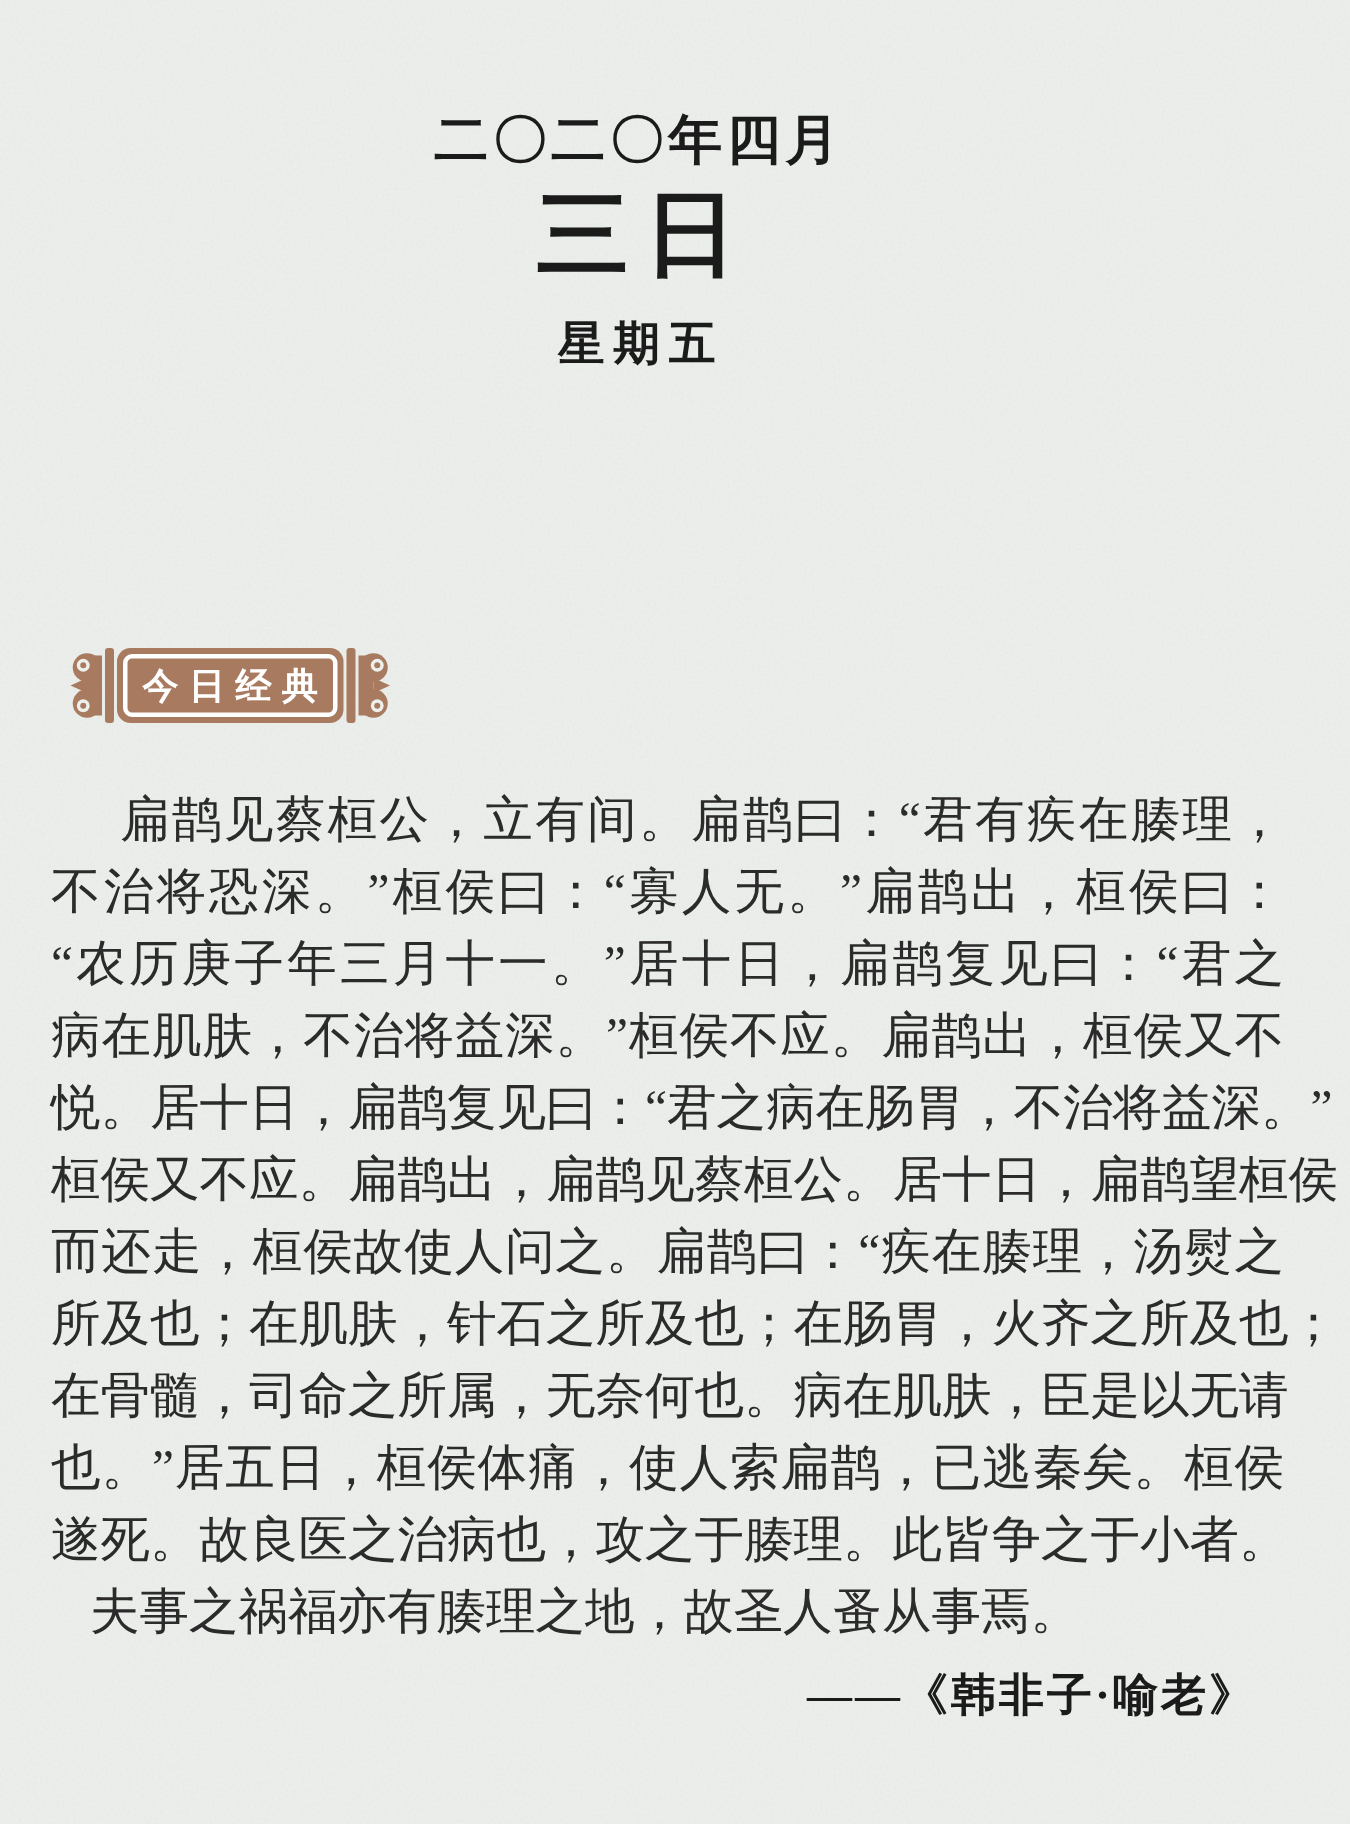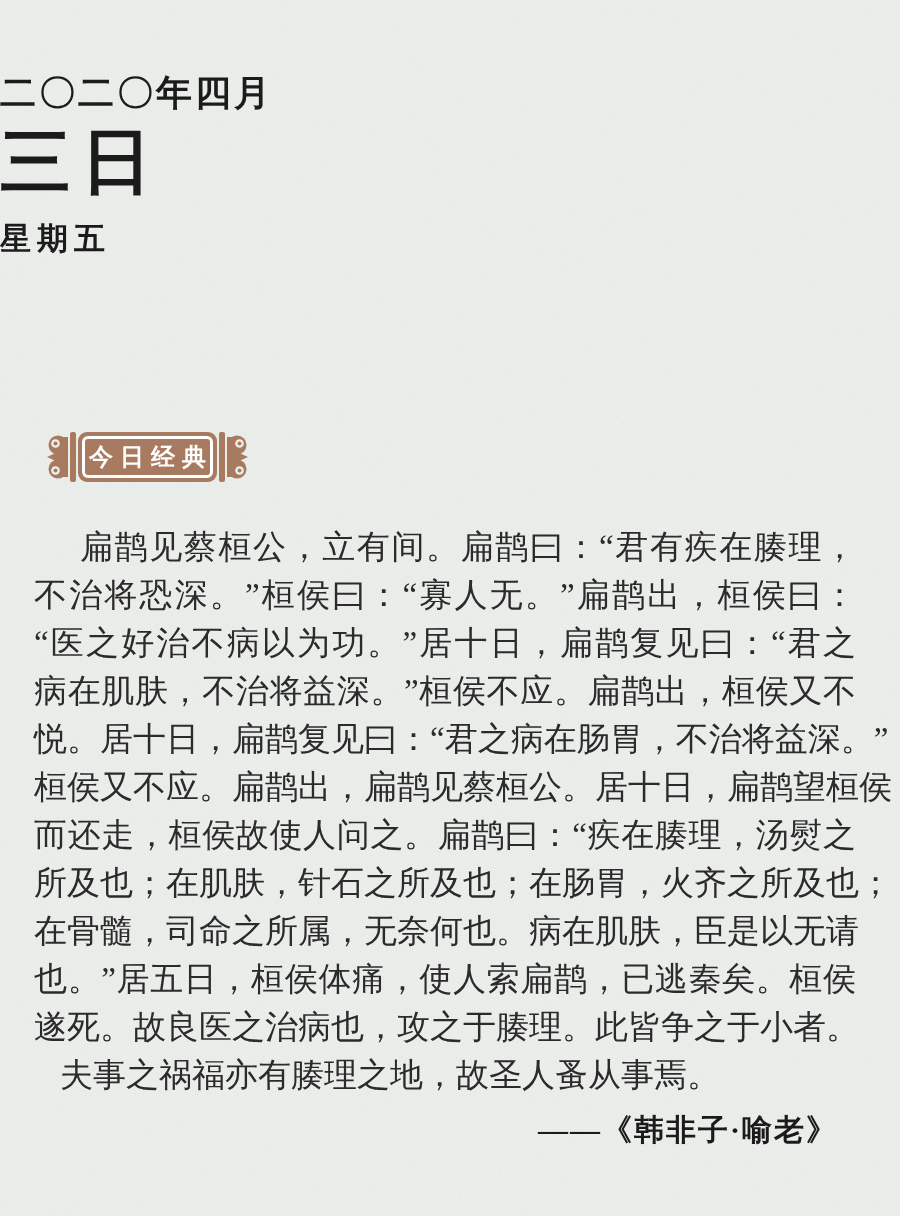--- a/index.html
+++ b/index.html
@@ -19,51 +19,51 @@
     font-family:"Liberation Serif","DejaVu Serif",serif;
     color:var(--ink);
   }
   .texture{
     position:absolute;left:0;top:0;width:900px;height:1216px;
     pointer-events:none;
   }
   
   .header{
     position:absolute;top:0;right:51px;left:0;
-    text-align:left;
+    text-align:center;
   }
   .month{
     margin-top:72px;
     font-size:36px;font-weight:700;line-height:1.2;
     letter-spacing:3px;margin-right:-3px;
   }
   .day{
     margin-top:10px;
-    font-size:71px;font-weight:700;line-height:1.05;
+    font-size:62px;font-weight:700;line-height:1.05;
     letter-spacing:10px;margin-right:-10px;
   }
   .week{
     margin-top:22px;
     font-size:31px;font-weight:700;line-height:1.1;
     letter-spacing:6px;margin-right:-6px;
   }
   .lunar{
     margin-top:25px;
     font-size:31px;font-weight:700;line-height:1.1;
     letter-spacing:3px;margin-right:-3px;
   }
   
   .badge{
     position:absolute;left:46px;top:432px;height:50px;
     display:flex;align-items:stretch;
   }
   .badge .end{width:32px;height:50px;display:block;flex:0 0 auto;}
   .badge .end.right{transform:scaleX(-1);}
   .badge-box{
-    width:139px;height:50px;
+    width:151px;height:50px;
     background:var(--badge-brown);
     border-radius:9px;
     padding:4px;
     display:flex;
   }
   .badge-box-inner{
     flex:1;
     border:3px solid var(--badge-text);
     border-radius:6px;
     display:flex;align-items:center;justify-content:center;
@@ -147,21 +147,21 @@
       <circle cx="9.5" cy="11.5" r="4.3" fill="var(--paper)"></circle>
       <circle cx="9.5" cy="11.5" r="2" fill="var(--badge-brown)"></circle>
       <circle cx="9.5" cy="38.5" r="4.3" fill="var(--paper)"></circle>
       <circle cx="9.5" cy="38.5" r="2" fill="var(--badge-brown)"></circle>
     </svg>
   </div>
 
   <main class="article">
     <div class="line first">扁鹊见蔡桓公，立有间。扁鹊曰：“君有疾在腠理，</div>
     <div class="line">不治将恐深。”桓侯曰：“寡人无。”扁鹊出，桓侯曰：</div>
-    <div class="line">“医之好治不病以为功。”居十日，扁鹊复见曰：“君之</div>
+    <div class="line">“农历庚子年三月十一。”居十日，扁鹊复见曰：“君之</div>
     <div class="line">病在肌肤，不治将益深。”桓侯不应。扁鹊出，桓侯又不</div>
     <div class="line">悦。居十日，扁鹊复见曰：“君之病在肠胃，不治将益深。”</div>
     <div class="line">桓侯又不应。扁鹊出，扁鹊见蔡桓公。居十日，扁鹊望桓侯</div>
     <div class="line">而还走，桓侯故使人问之。扁鹊曰：“疾在腠理，汤熨之</div>
     <div class="line">所及也；在肌肤，针石之所及也；在肠胃，火齐之所及也；</div>
     <div class="line">在骨髓，司命之所属，无奈何也。病在肌肤，臣是以无请</div>
     <div class="line">也。”居五日，桓侯体痛，使人索扁鹊，已逃秦矣。桓侯</div>
     <div class="line">遂死。故良医之治病也，攻之于腠理。此皆争之于小者。</div>
     <div class="line last">夫事之祸福亦有腠理之地，故圣人蚤从事焉。</div>
   </main>

